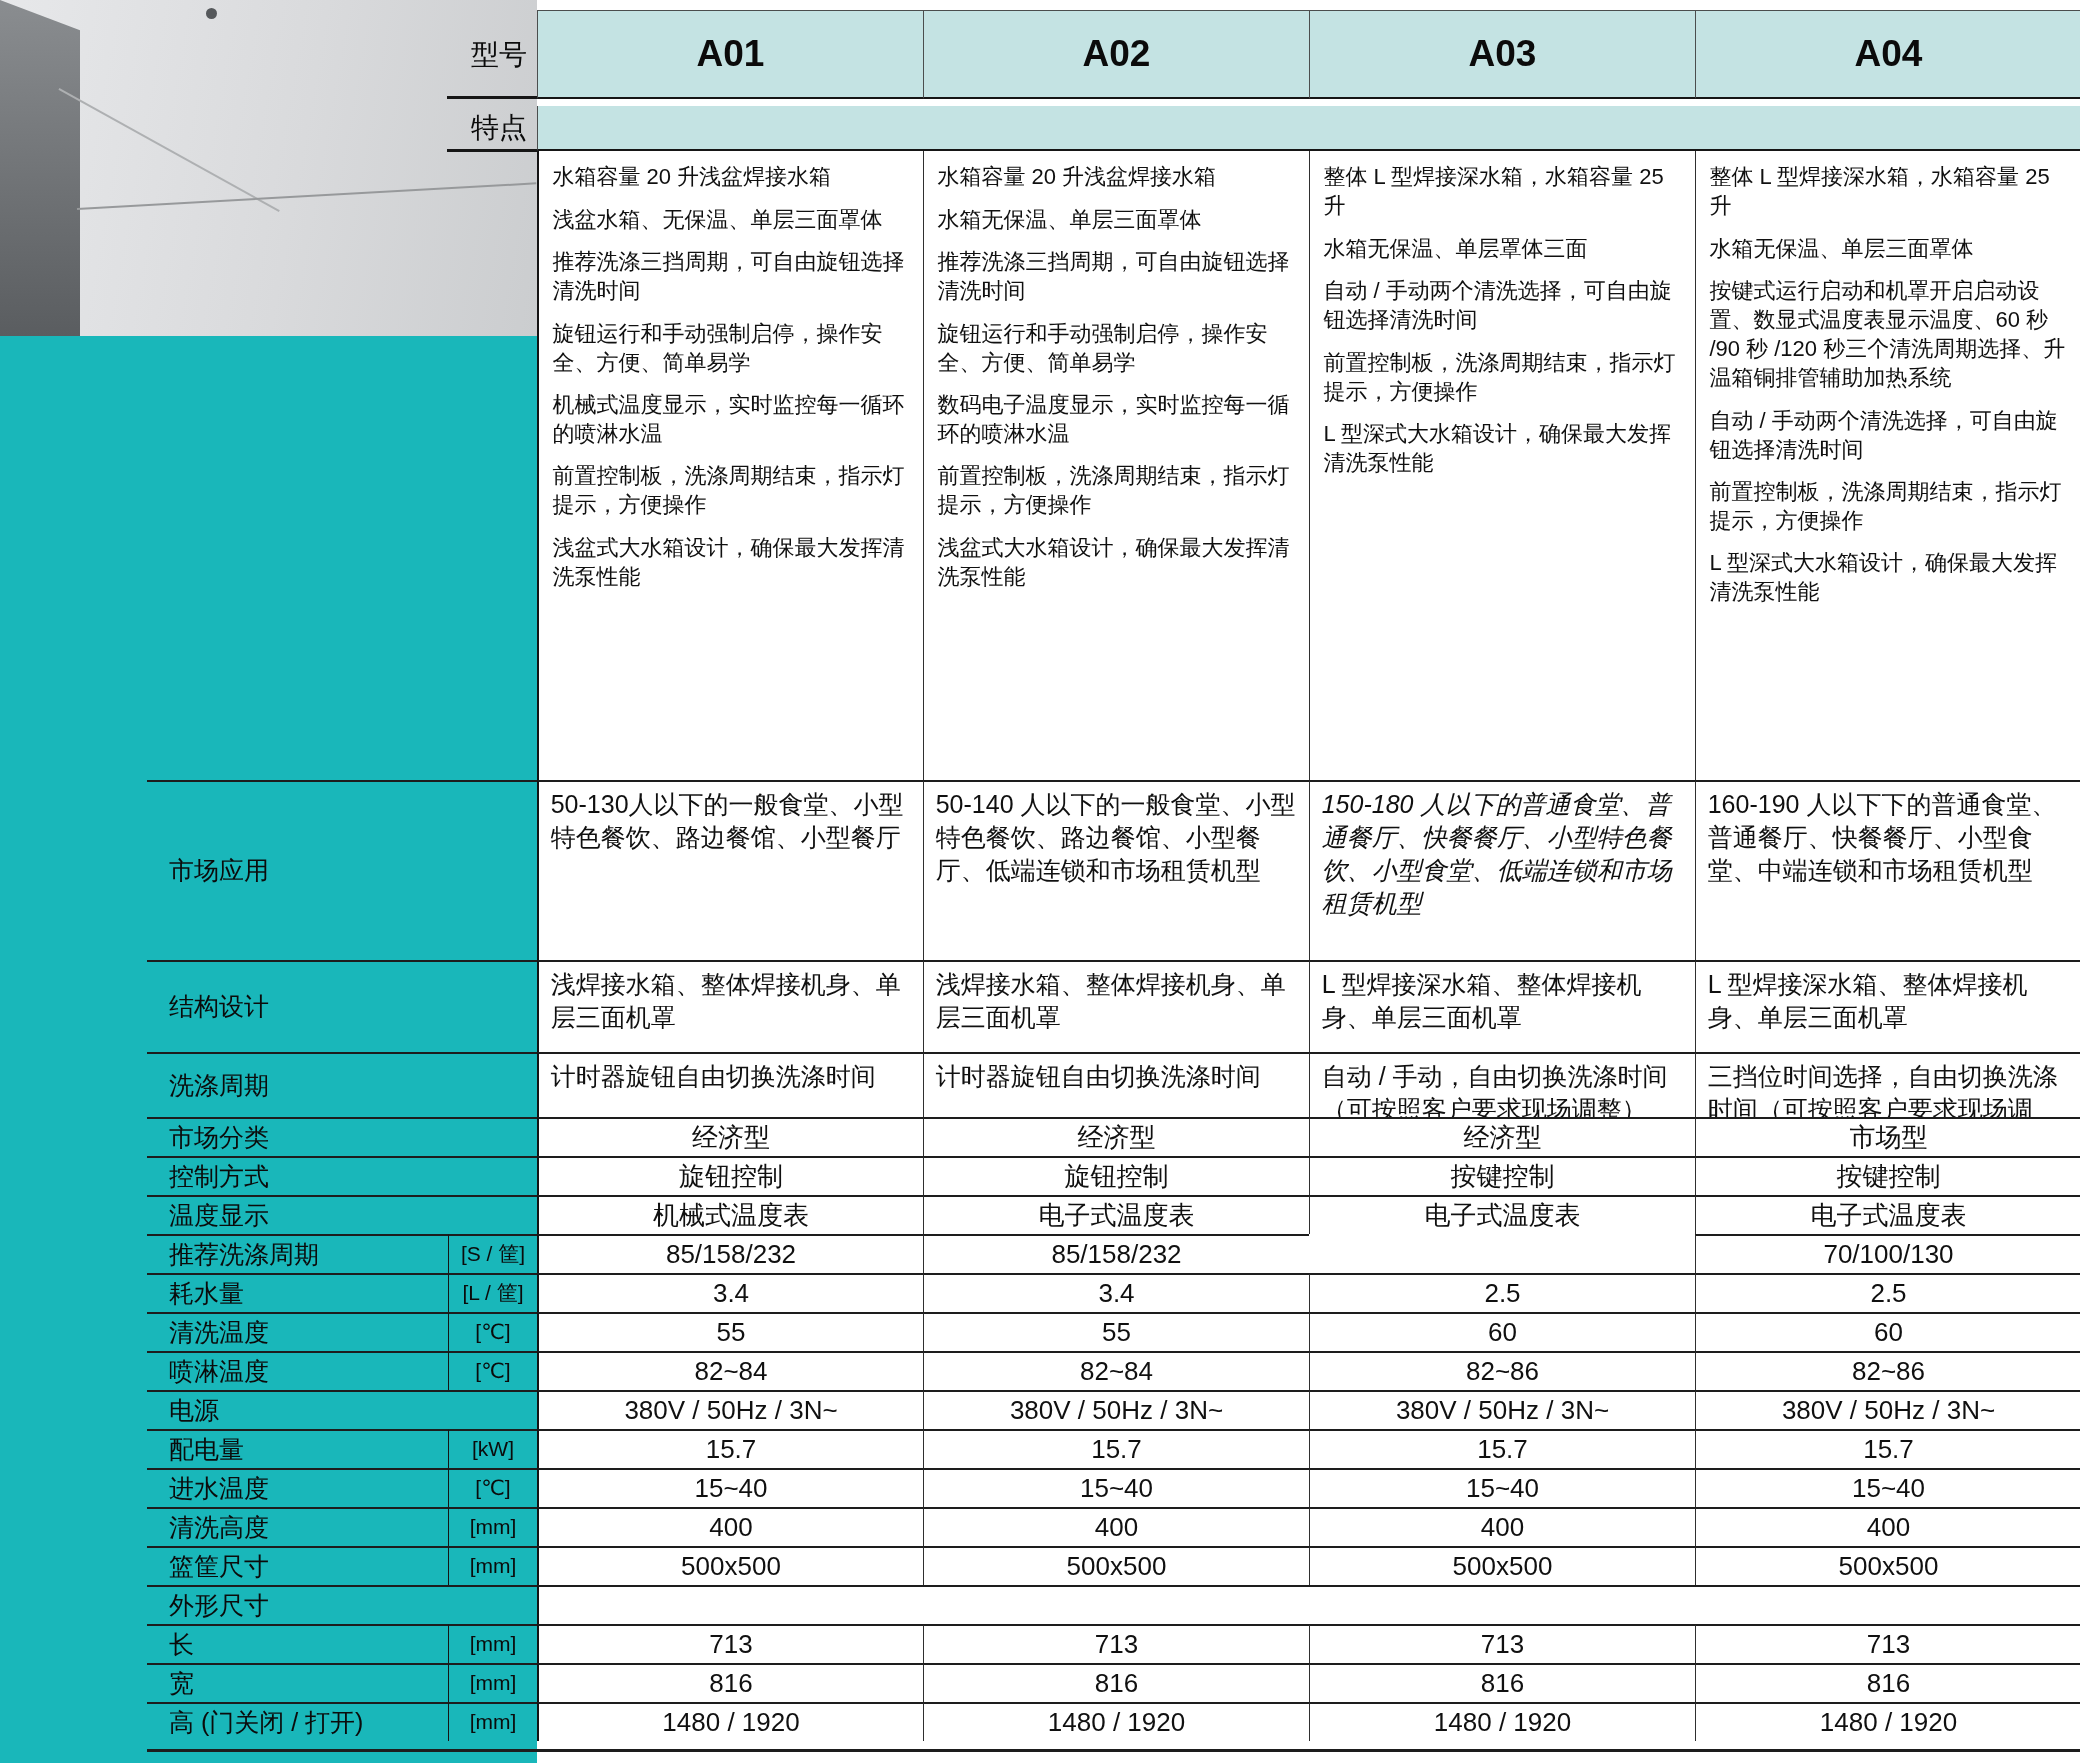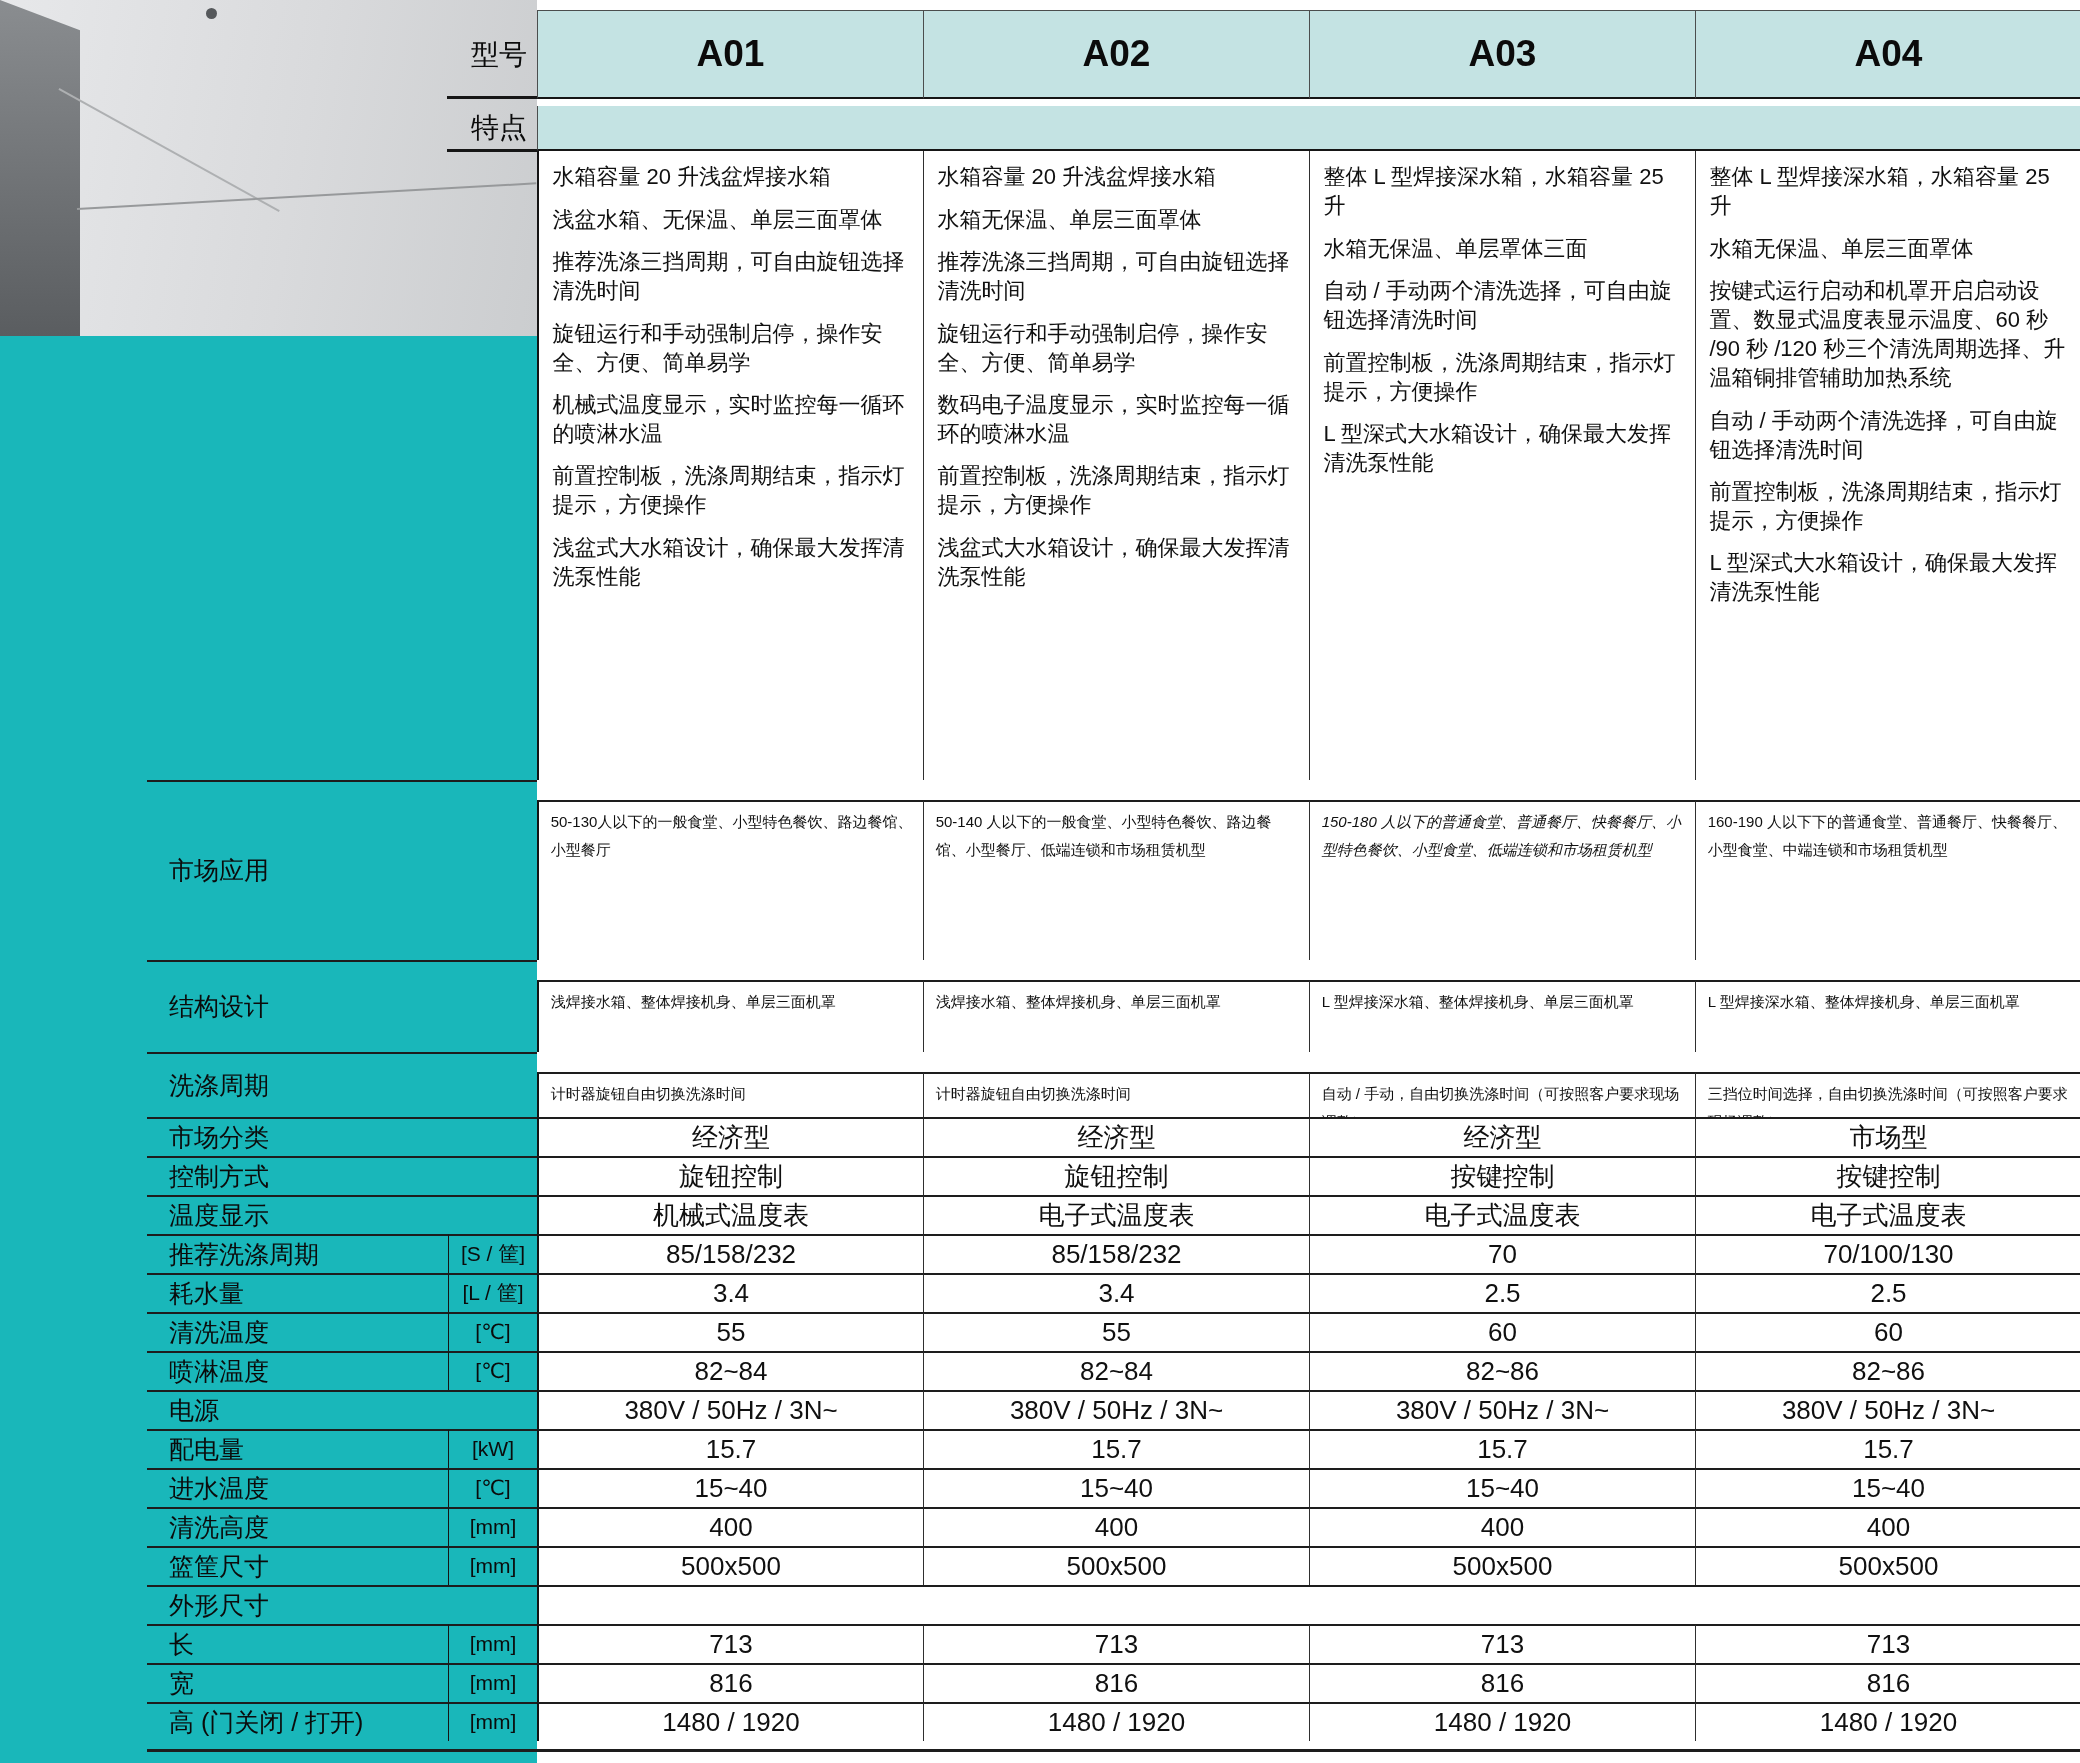--- a/index.html
+++ b/index.html
@@ -40,21 +40,21 @@
     font-size:22px;line-height:29px;}
   .feat.first{border-left:2.5px solid #141414;}
   .feat p{margin:0 0 13.4px 0;}
 
   .lab{border-top:2.5px solid #1d1d1d;display:flex;align-items:center;padding-left:22px;font-size:25px;color:#0b0b0b;}
   .unit{border-top:2.5px solid #1d1d1d;border-left:1.7px solid #141414;display:flex;align-items:center;
     justify-content:center;font-size:21px;color:#0b0b0b;}
   .val{background:#ffffff;border-top:2.5px solid #1d1d1d;border-left:1.7px solid #2f2f2f;}
   .val.first{border-left:2.5px solid #141414;}
   .val.center{display:flex;align-items:center;justify-content:center;font-size:26px;}
-  .val.para{padding:6.7px 10px 0 11.7px;font-size:15px;line-height:28px;margin-top:20px;}
+  .val.para{padding:6.7px 10px 0 11.7px;font-size:25px;line-height:33px;}
   .bottom-line{position:absolute;left:147px;top:1749px;width:1934px;height:2.5px;background:#1d1d1d;}
 </style>
 </head>
 <body>
 
 <div class="canvas">
   <div class="teal-bg"></div>
 
   <div class="photo">
     <div class="side"></div>
@@ -136,21 +136,20 @@
       <div class="c val center" style="grid-area: 9 / 6;">按键控制</div>
       <div class="c lab" style="grid-area: 10 / 1 / auto / 3;">温度显示</div>
       <div class="c val center first" style="grid-area: 10 / 3;">机械式温度表</div>
       <div class="c val center" style="grid-area: 10 / 4;">电子式温度表</div>
       <div class="c val center" style="grid-area: 10 / 5;">电子式温度表</div>
       <div class="c val center" style="grid-area: 10 / 6;">电子式温度表</div>
       <div class="c lab" style="grid-area: 11 / 1 / auto / 2;">推荐洗涤周期</div>
       <div class="c unit" style="grid-area: 11 / 2 / auto / 3;">[S / 筐]</div>
       <div class="c val center first" style="grid-area: 11 / 3;">85/158/232</div>
       <div class="c val center" style="grid-area: 11 / 4;">85/158/232</div>
-      <div class="c val center" style="grid-area: 11 / 5;">70</div>
       <div class="c val center" style="grid-area: 11 / 6;">70/100/130</div>
       <div class="c lab" style="grid-area: 12 / 1 / auto / 2; text-align: right;">耗水量</div>
       <div class="c unit" style="grid-area: 12 / 2 / auto / 3;">[L / 筐]</div>
       <div class="c val center first" style="grid-area: 12 / 3;">3.4</div>
       <div class="c val center" style="grid-area: 12 / 4;">3.4</div>
       <div class="c val center" style="grid-area: 12 / 5;">2.5</div>
       <div class="c val center" style="grid-area: 12 / 6;">2.5</div>
       <div class="c lab" style="grid-area: 13 / 1 / auto / 2;">清洗温度</div>
       <div class="c unit" style="grid-area: 13 / 2 / auto / 3;">[℃]</div>
       <div class="c val center first" style="grid-area: 13 / 3;">55</div>

